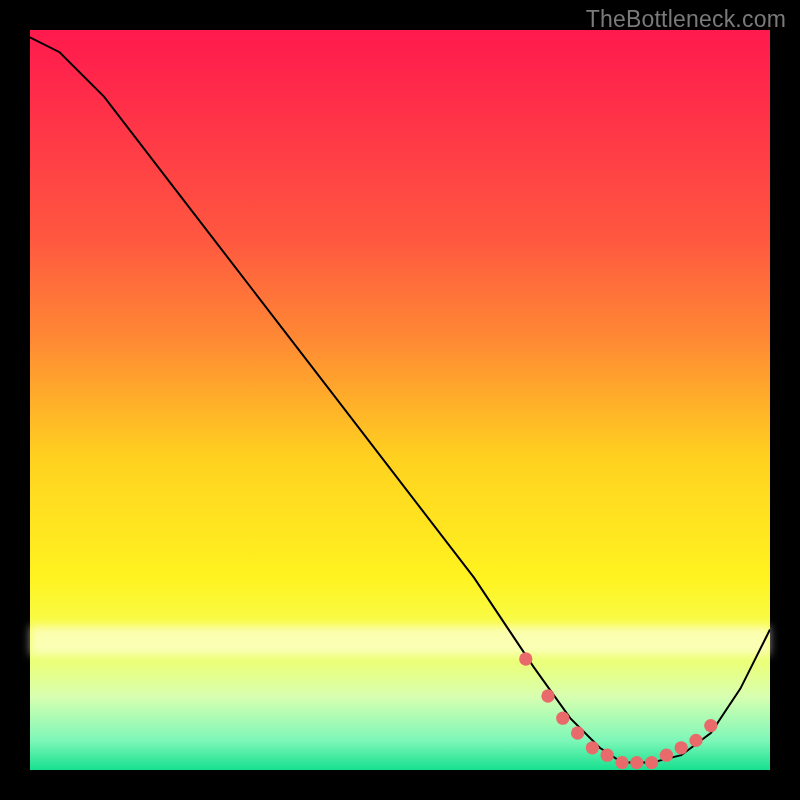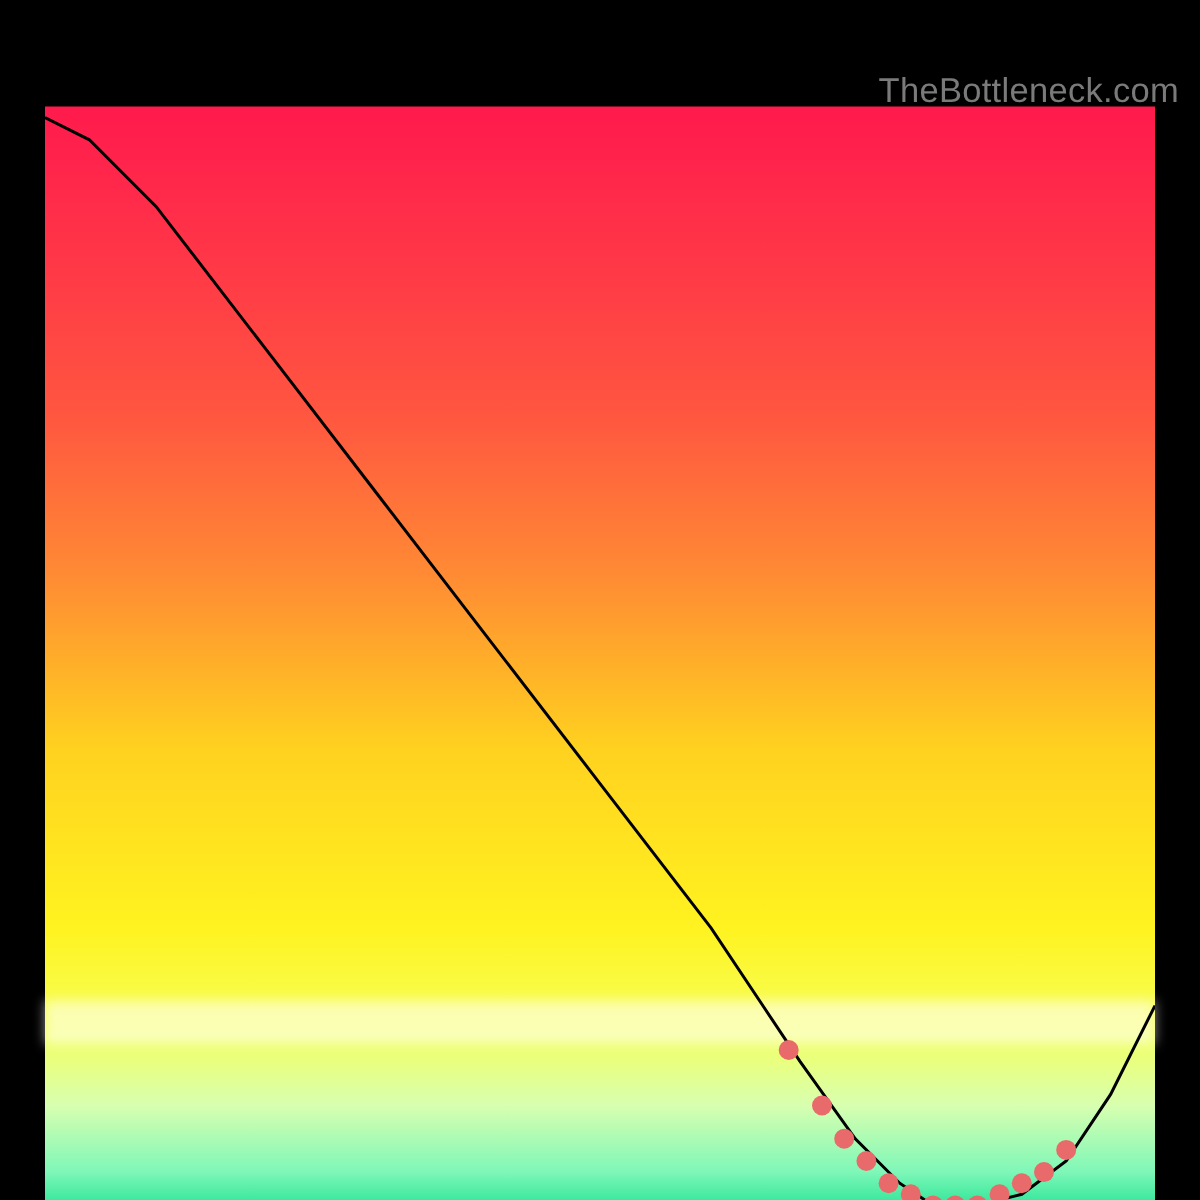--- a/index.html
+++ b/index.html
@@ -9,21 +9,20 @@
     height: 800px;
     background: #000;
     overflow: hidden;
     font-family: Arial, Helvetica, sans-serif;
   }
   .frame {
     position: relative;
     width: 800px;
     height: 607px;
     background: #000;
-    margin-top: 41px;
   }
   .plot-area {
     position: absolute;
     left: 30px;
     top: 30px;
     width: 740px;
     height: 740px;
   }
   .gradient-bg {
     position: absolute;

